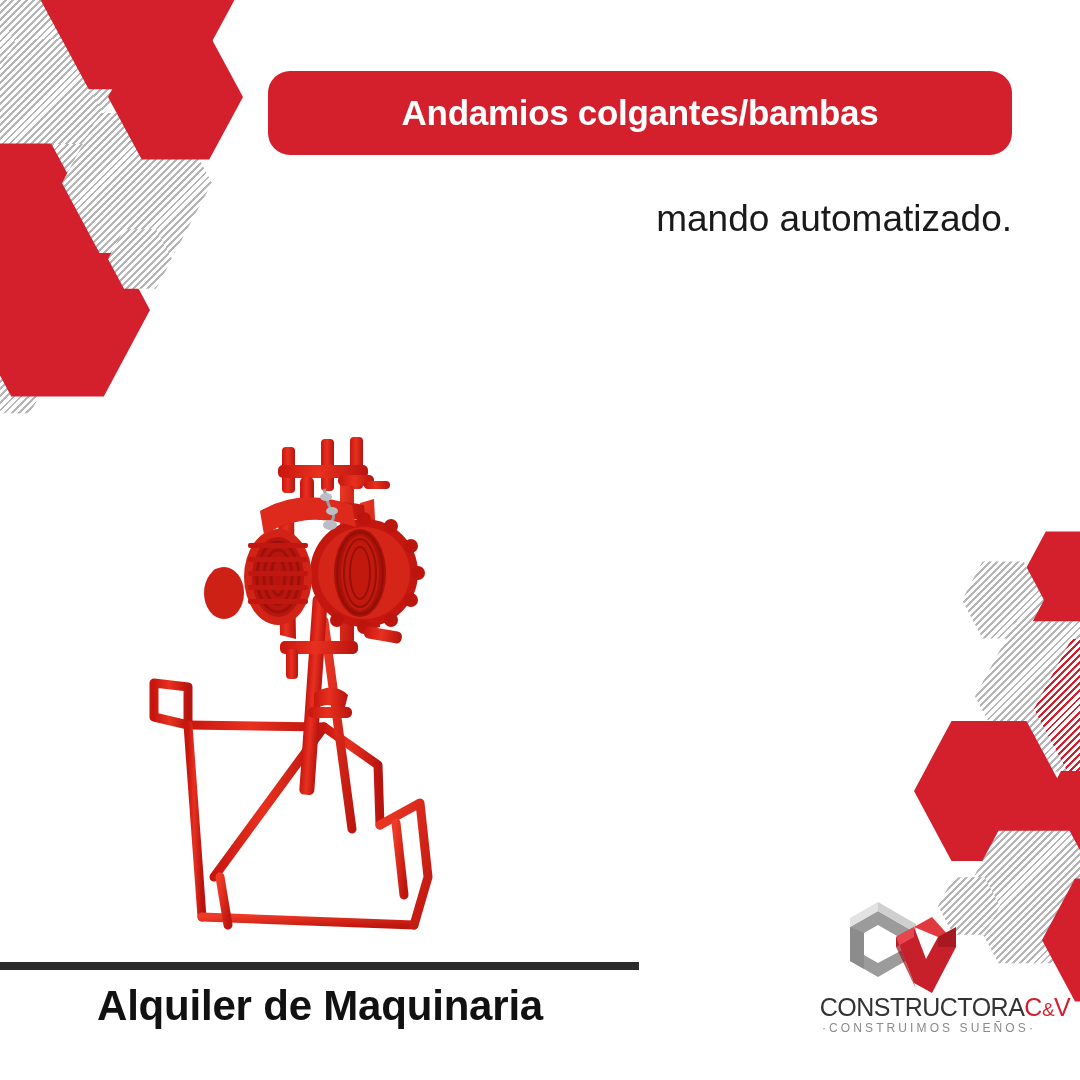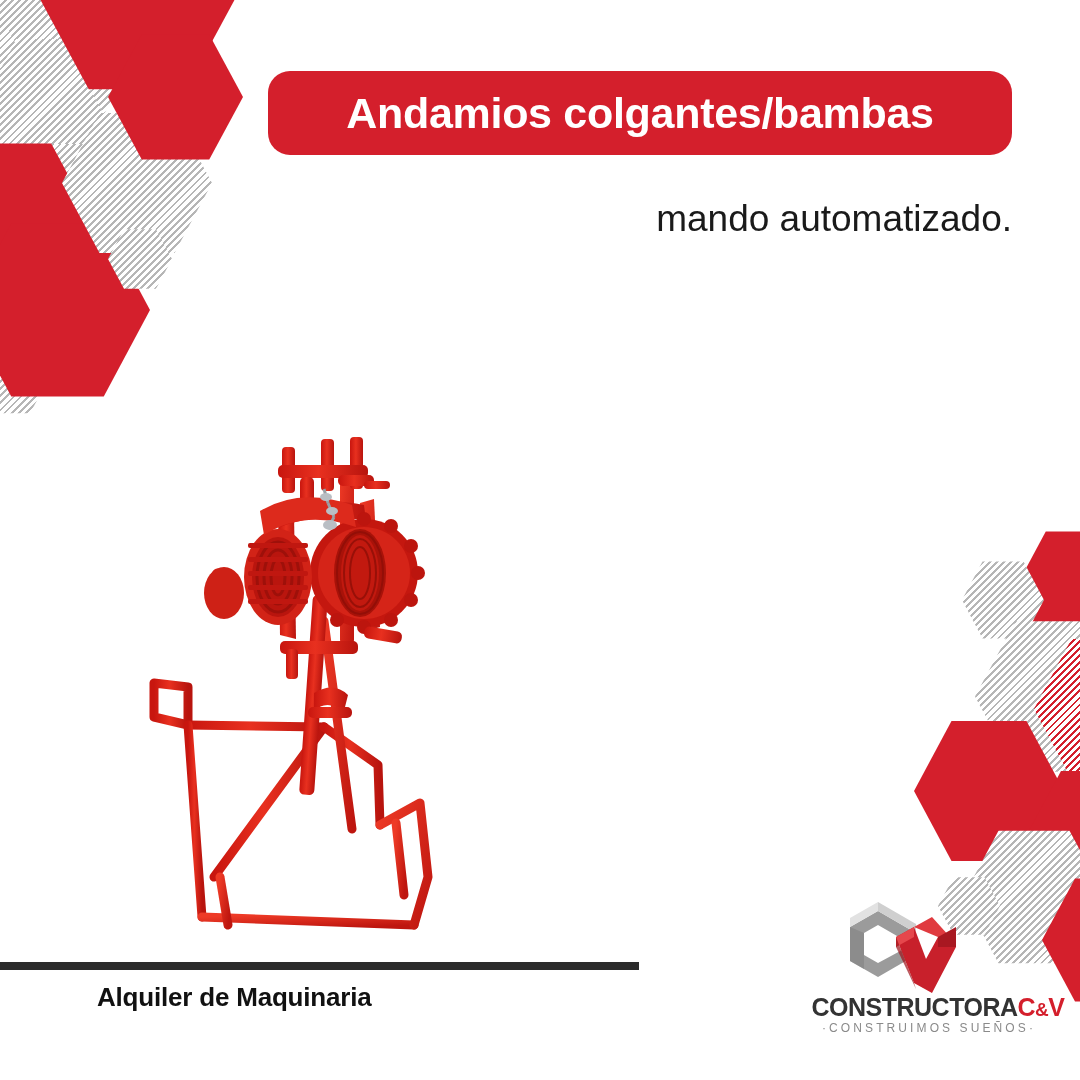--- a/index.html
+++ b/index.html
@@ -27,46 +27,46 @@
       #D41F2C 0px,#D41F2C 2px,#ffffff 2px,#ffffff 5px);
   }
 
   
   .banner{
     position:absolute;left:268px;top:71px;width:744px;height:84px;
     background:#D41F2C;border-radius:22px;
     display:flex;align-items:center;justify-content:center;
   }
   .banner-text{
-    color:#fff;font-size:43px;font-weight:bold;letter-spacing:-0.3px;
+    color:#fff;font-size:35px;font-weight:bold;letter-spacing:-0.3px;
     font-family:"Liberation Sans", sans-serif;white-space:nowrap;
   }
 
   
   .body-copy{
     position:absolute;left:372px;top:190px;width:640px;
     text-align:right;color:#1a1a1a;
     font-size:37px;line-height:57px;font-weight:400;
     font-family:"Liberation Sans", sans-serif;
   }
 
   
   .divider{position:absolute;left:0;top:962px;width:639px;height:8px;background:#2b2b2b;}
   .footer-title{
     position:absolute;left:97px;top:982px;
-    font-size:26px;font-weight:bold;color:#111;
+    font-size:42px;font-weight:bold;color:#111;
     font-family:"Liberation Sans", sans-serif;letter-spacing:-0.2px;
   }
 
   
   .logo{position:absolute;left:798px;top:893px;width:262px;height:140px;}
   .logo-mark{position:absolute;left:40px;top:0;width:130px;height:108px;}
   .logo-word{
-    position:absolute;left:9px;top:100px;width:262px;text-align:center;
-    font-size:25px;font-weight:bold;letter-spacing:-0.5px;
+    position:absolute;left:16px;top:100px;width:262px;text-align:center;
+    font-size:25px;font-weight:normal;letter-spacing:-0.5px;
     font-family:"Liberation Sans", sans-serif;white-space:nowrap;
   }
   .logo-word .dark{color:#333333;}
   .logo-word .red{color:#D41F2C;}
   .logo-word .amp{font-size:19px;}
   .logo-tag{
     position:absolute;left:0;top:128px;width:262px;text-align:center;
     font-size:12px;letter-spacing:3.1px;color:#8a8a8a;
     font-family:"Liberation Sans", sans-serif;white-space:nowrap;
   }

